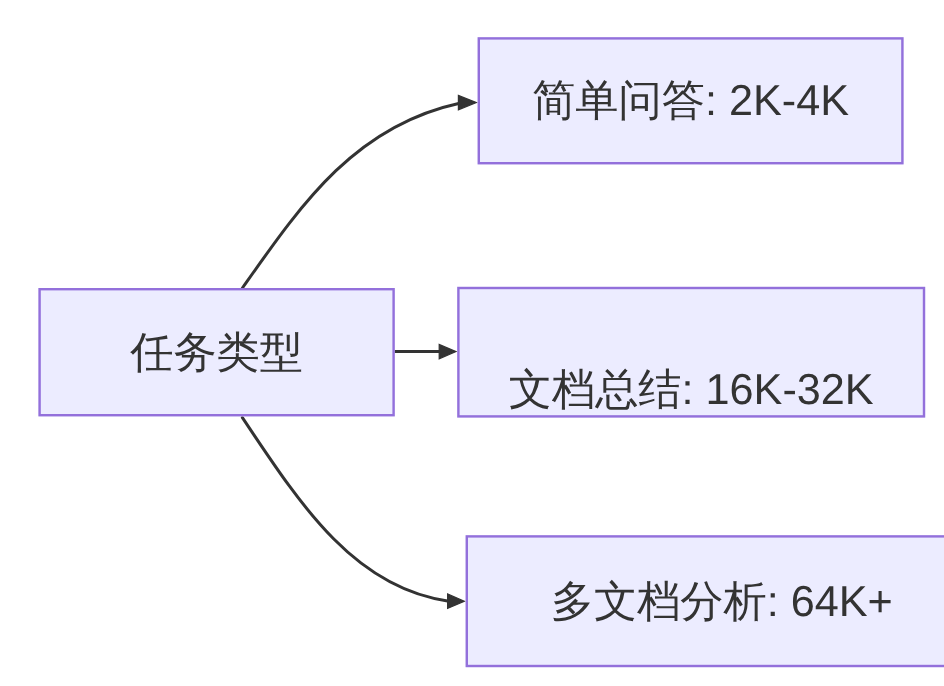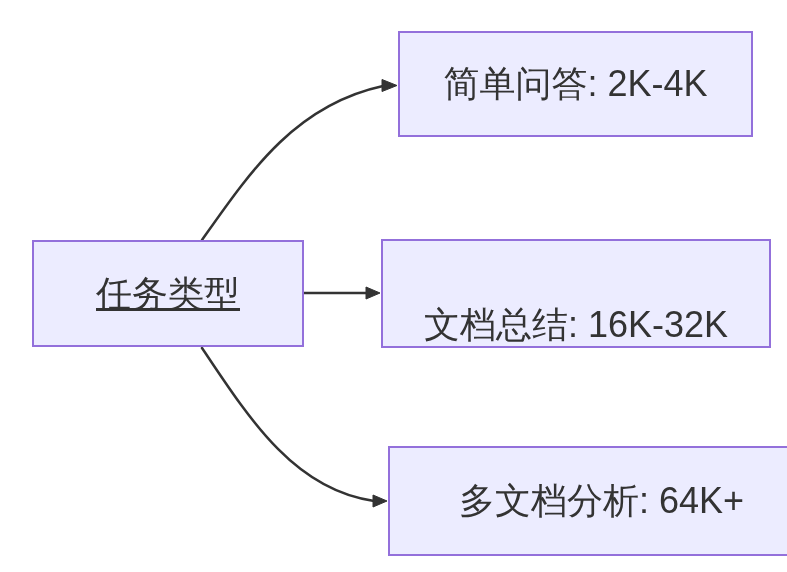--- a/index.html
+++ b/index.html
@@ -40,21 +40,21 @@
     border: 2px solid var(--node-border, #9370DB);
     display: flex;
     align-items: center;
     justify-content: center;
     color: var(--text, #333333);
     font-size: 36px;
     line-height: 1.2;
     white-space: nowrap;
     text-align: center;
   }
-  .node-root    { left: 32px;  top: 240px; width: 272px; height: 107px; text-decoration: underline; }
+  .node-root    { left: 32px;  top: 240px; width: 297px; height: 107px; }
   .node-top     { left: 398px; top: 31px;  width: 355px; height: 106px; }
   .node-middle  { left: 381px; top: 239px; width: 390px; height: 109px; align-items: flex-end; }
   .node-bottom  { left: 388px; top: 446px; width: 427px; height: 110px; }
 </style>
 </head>
 <body>
 
 <div class="canvas">
 
   <svg class="edges-svg" viewBox="0 0 787 572" xmlns="http://www.w3.org/2000/svg">

